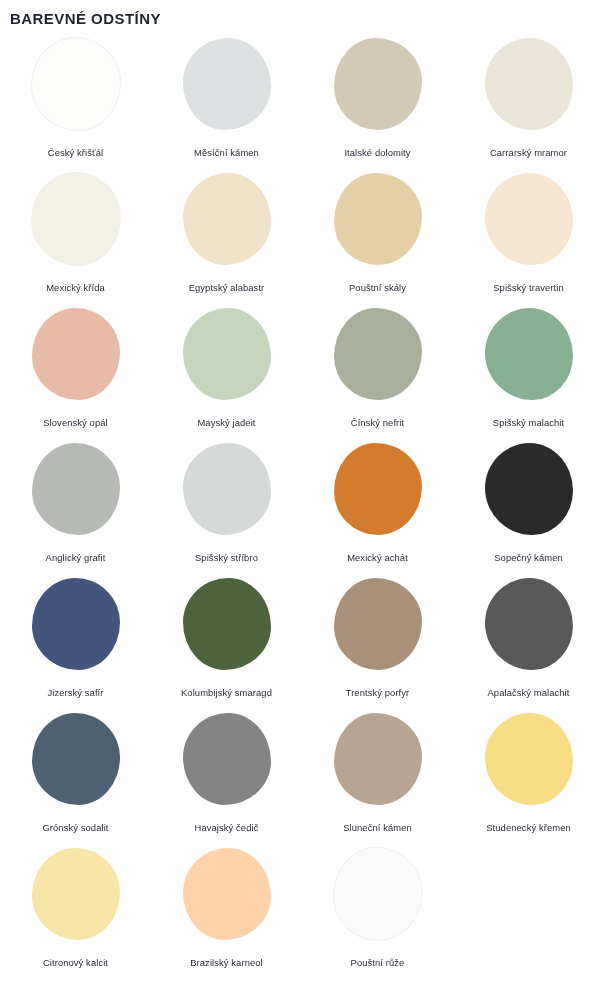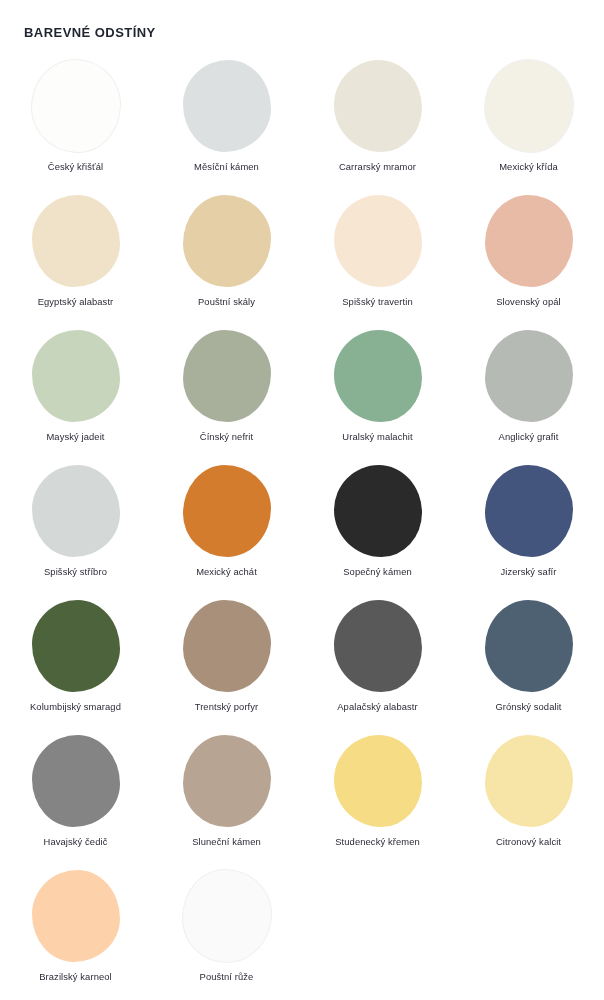--- a/index.html
+++ b/index.html
@@ -17,42 +17,43 @@
     overflow: hidden;
     position: relative;
   }
   .page {
     width: 604px;
     height: 1000px;
     position: relative;
     padding: 0;
   }
   .page-title {
-    font-size: 13px;
+    font-size: 15px;
     font-weight: bold;
     letter-spacing: 0.45px;
     color: #1f2430;
     padding: 10px 0 0 8px;
-    margin: 16px;
+    margin: 2px;
     line-height: 14px;
     text-transform: uppercase;
   }
   .swatch-grid {
     margin-top: 8px;
     display: grid;
     grid-template-columns: repeat(4, 151px);
     grid-auto-rows: 135px;
     width: 604px;
   }
   .swatch-cell {
     display: flex;
     flex-direction: column;
     align-items: center;
     justify-content: flex-start;
     padding-top: 4px;
+    gap: 8px;
   }
   .swatch-blob {
     width: 88px;
     height: 92px;
     border-radius: 49% 51% 47% 53% / 52% 48% 52% 48%;
     display: block;
     flex: 0 0 auto;
   }
   .swatch-blob.alt1 { border-radius: 52% 48% 53% 47% / 48% 53% 47% 52%; }
   .swatch-blob.alt2 { border-radius: 47% 53% 50% 50% / 53% 47% 53% 47%; }
@@ -77,20 +78,24 @@
   <div class="swatch-grid">
       <div class="swatch-cell">
         <div class="swatch-blob " style="background: rgb(253, 253, 251); box-shadow: rgb(240, 240, 240) 0px 0px 0px 1px;"></div>
         <div class="swatch-label">Český křišťál</div>
       </div>
       <div class="swatch-cell">
         <div class="swatch-blob alt1" style="background: rgb(220, 224, 224);"></div>
         <div class="swatch-label">Měsíční kámen</div>
       </div>
       <div class="swatch-cell">
+        <div class="swatch-blob alt2" style="background: rgb(211, 202, 182);"></div>
+        <div class="swatch-label">Italské dolomity</div>
+      </div>
+      <div class="swatch-cell">
         <div class="swatch-blob alt3" style="background: rgb(233, 229, 216);"></div>
         <div class="swatch-label">Carrarský mramor</div>
       </div>
       <div class="swatch-cell">
         <div class="swatch-blob " style="background: rgb(243, 241, 229); box-shadow: rgb(240, 240, 240) 0px 0px 0px 1px;"></div>
         <div class="swatch-label">Mexický křída</div>
       </div>
       <div class="swatch-cell">
         <div class="swatch-blob alt1" style="background: rgb(240, 226, 200);"></div>
         <div class="swatch-label">Egyptský alabastr</div>
@@ -110,21 +115,21 @@
       <div class="swatch-cell">
         <div class="swatch-blob alt1" style="background: rgb(200, 213, 189);"></div>
         <div class="swatch-label">Mayský jadeit</div>
       </div>
       <div class="swatch-cell">
         <div class="swatch-blob alt2" style="background: rgb(168, 176, 156);"></div>
         <div class="swatch-label">Čínský nefrit</div>
       </div>
       <div class="swatch-cell">
         <div class="swatch-blob alt3" style="background: rgb(136, 176, 147);"></div>
-        <div class="swatch-label">Uralský malachit</div>
+        <div class="swatch-label">Spišský malachit</div>
       </div>
       <div class="swatch-cell">
         <div class="swatch-blob " style="background: rgb(182, 186, 180);"></div>
         <div class="swatch-label">Anglický grafit</div>
       </div>
       <div class="swatch-cell">
         <div class="swatch-blob alt1" style="background: rgb(212, 216, 215);"></div>
         <div class="swatch-label">Spišský stříbro</div>
       </div>
       <div class="swatch-cell">
@@ -142,21 +147,21 @@
       <div class="swatch-cell">
         <div class="swatch-blob alt1" style="background: rgb(76, 99, 59);"></div>
         <div class="swatch-label">Kolumbijský smaragd</div>
       </div>
       <div class="swatch-cell">
         <div class="swatch-blob alt2" style="background: rgb(168, 144, 122);"></div>
         <div class="swatch-label">Trentský porfyr</div>
       </div>
       <div class="swatch-cell">
         <div class="swatch-blob alt3" style="background: rgb(89, 89, 90);"></div>
-        <div class="swatch-label">Apalačský alabastr</div>
+        <div class="swatch-label">Apalačský malachit</div>
       </div>
       <div class="swatch-cell">
         <div class="swatch-blob " style="background: rgb(77, 97, 115);"></div>
         <div class="swatch-label">Grónský sodalit</div>
       </div>
       <div class="swatch-cell">
         <div class="swatch-blob alt1" style="background: rgb(132, 132, 132);"></div>
         <div class="swatch-label">Havajský čedič</div>
       </div>
       <div class="swatch-cell">

